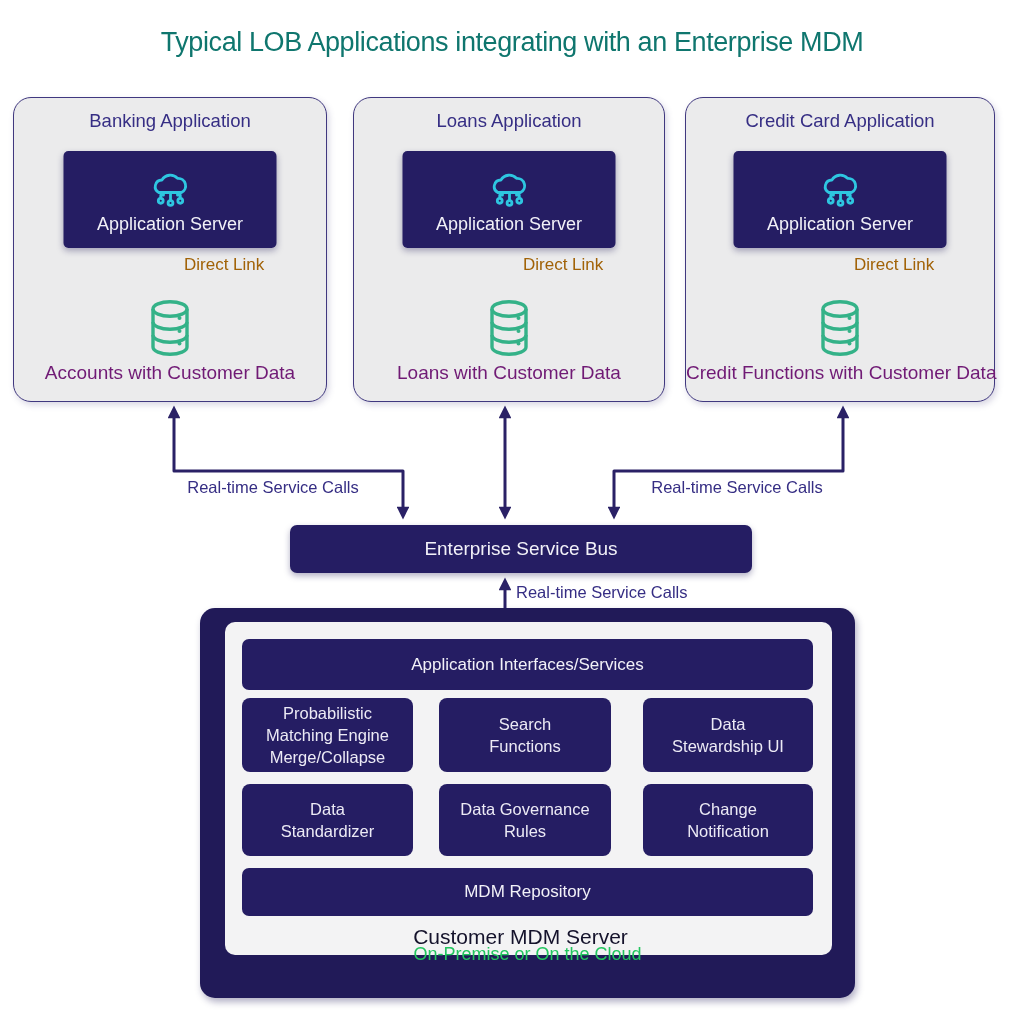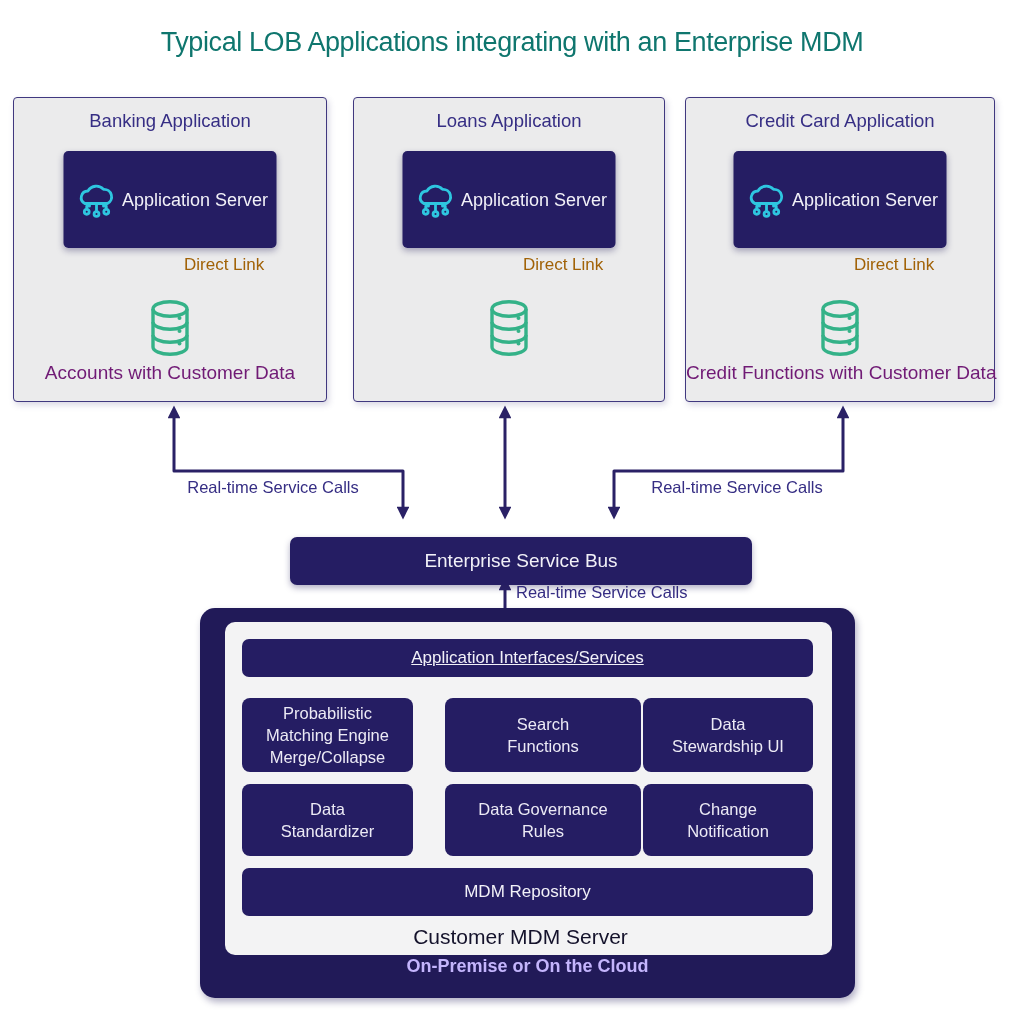--- a/index.html
+++ b/index.html
@@ -7,31 +7,31 @@
     position:relative;width:1024px;height:1024px;background:#ffffff;overflow:hidden;
     font-family:"Liberation Sans","DejaVu Sans",sans-serif;
   }
   .title{
     position:absolute;top:27px;left:0;right:0;text-align:center;
     font-size:27px;color:#0f766e;letter-spacing:-0.4px;
   }
   
   .card{
     position:absolute;top:97px;height:303px;background:#ebebec;
-    border:1.6px solid #40387f;border-radius:4px;
+    border:1.6px solid #40387f;border-radius:18px;
     box-shadow:2px 3px 6px rgba(80,75,130,.22);
   }
   .card-title{
     position:absolute;top:12px;left:0;right:0;text-align:center;
     font-size:18.5px;color:#362e84;
   }
   .server-box{
     position:absolute;top:53px;left:50%;transform:translateX(-50%);
     width:213px;height:97px;background:#251d63;border-radius:5px;
-    display:flex;flex-direction:row;align-items:center;justify-content:center;
+    display:flex;flex-direction:column;align-items:center;justify-content:center;
     box-shadow:0 3px 6px rgba(35,28,90,.35);
   }
   .server-label{color:#f2f1f8;font-size:18px;margin-top:1px;}
   .dl-label{
     position:absolute;top:157px;left:50%;margin-left:14px;
     font-size:17px;color:#a16207;white-space:nowrap;
   }
   .db-wrap{position:absolute;top:201px;left:0;right:0;display:flex;justify-content:center;}
   .card-data-label{
     position:absolute;top:264px;left:0;right:0;text-align:center;
@@ -41,56 +41,55 @@
   .conn-label{position:absolute;font-size:16.5px;color:#362e84;}
   .lbl-left{left:173px;top:478px;width:200px;text-align:center;}
   .lbl-mid{left:514px;top:432px;line-height:20px;white-space:pre-line;}
   .lbl-right{left:637px;top:478px;width:200px;text-align:center;}
   .lbl-esb{left:516px;top:583px;}
   
   .esb{
     position:absolute;left:290px;top:525px;width:462px;height:48px;
     background:#251d63;border-radius:7px;display:flex;align-items:center;justify-content:center;
     box-shadow:0 3px 6px rgba(35,28,90,.35);
-    margin-top:12px;
   }
   .esb-label{color:#f2f1f8;font-size:19px;}
   
   .mdm-outer{
     position:absolute;left:200px;top:608px;width:655px;height:390px;
     background:#211a58;border-radius:15px;box-shadow:2px 4px 7px rgba(35,28,90,.35);
   }
   .mdm-inner{
     position:absolute;left:25px;top:14px;width:607px;height:333px;
     background:#f3f3f4;border-radius:10px;
   }
   .mdm-bar{
     position:absolute;left:17px;width:571px;background:#251d63;border-radius:7px;
     display:flex;align-items:center;justify-content:center;
     color:#f2f1f8;font-size:17px;text-align:center;
   }
-  .bar-ais{top:17px;height:38px;text-decoration:underline;}
+  .bar-ais{top:17px;height:51px;}
   .bar-repo{top:246px;height:48px;}
   .mdm-box{
     position:absolute;background:#251d63;border-radius:8px;
     display:flex;align-items:center;justify-content:center;
     color:#eceaf5;font-size:16.5px;line-height:22px;text-align:center;white-space:pre-line;
   }
   .r1{top:76px;height:74px;}
   .r2{top:162px;height:72px;}
   .c1{left:17px;width:171px;}
-  .c2{left:220px;width:196px;}
+  .c2{left:214px;width:172px;}
   .c3{left:418px;width:170px;}
   .mdm-server-label{
     position:absolute;top:303px;left:0;right:16px;text-align:center;
     font-size:21px;color:#14122b;
   }
   .mdm-deploy-label{
-    position:absolute;top:348px;left:0;right:0;text-align:center;
-    font-size:18px;color:#c4b5fd;font-weight:bold;
+    position:absolute;top:336px;left:0;right:0;text-align:center;
+    font-size:18px;color:#22c55e;
   }
   .overlay{position:absolute;left:0;top:0;pointer-events:none;}
   .conn{stroke:#2a2166;stroke-width:3;fill:none;stroke-linejoin:round;}
 </style>
 </head>
 <body>
 
 <div class="canvas">
 
   <div class="title">Typical LOB Applications integrating with an Enterprise MDM</div>
@@ -167,20 +166,21 @@
         <ellipse cx="24" cy="10" rx="17" ry="7.2"></ellipse>
         <path d="M7,10 V48 M41,10 V48"></path>
         <path d="M7,48 a17,7.2 0 0 0 34,0"></path>
         <path d="M7,23 a17,7.2 0 0 0 34,0"></path>
         <path d="M7,36 a17,7.2 0 0 0 34,0"></path>
         <circle cx="33.5" cy="19" r="2" fill="#34b288" stroke="none"></circle>
         <circle cx="33.5" cy="32" r="2" fill="#34b288" stroke="none"></circle>
         <circle cx="33.5" cy="44.5" r="2" fill="#34b288" stroke="none"></circle>
       </svg>
     </div>
+    <div class="card-data-label">Loans with Customer Data</div>
   </div>
 
   <div class="card" style="left:685px;width:308px">
     <div class="card-title">Credit Card Application</div>
     <div class="server-box">
       <span>
         <svg width="50" height="44" viewBox="0 0 64 56" fill="none" stroke="#2ec6e0" stroke-width="3.6" stroke-linecap="round" stroke-linejoin="round">
           <path d="M17,35 a8.5,8.5 0 0 1 4,-16 a12.5,12.5 0 0 1 20,-2 a9.5,9.5 0 0 1 5,18 z"></path>
           <path d="M32,35 V44.5"></path>
             <circle cx="32" cy="48.5" r="3.1"></circle>

